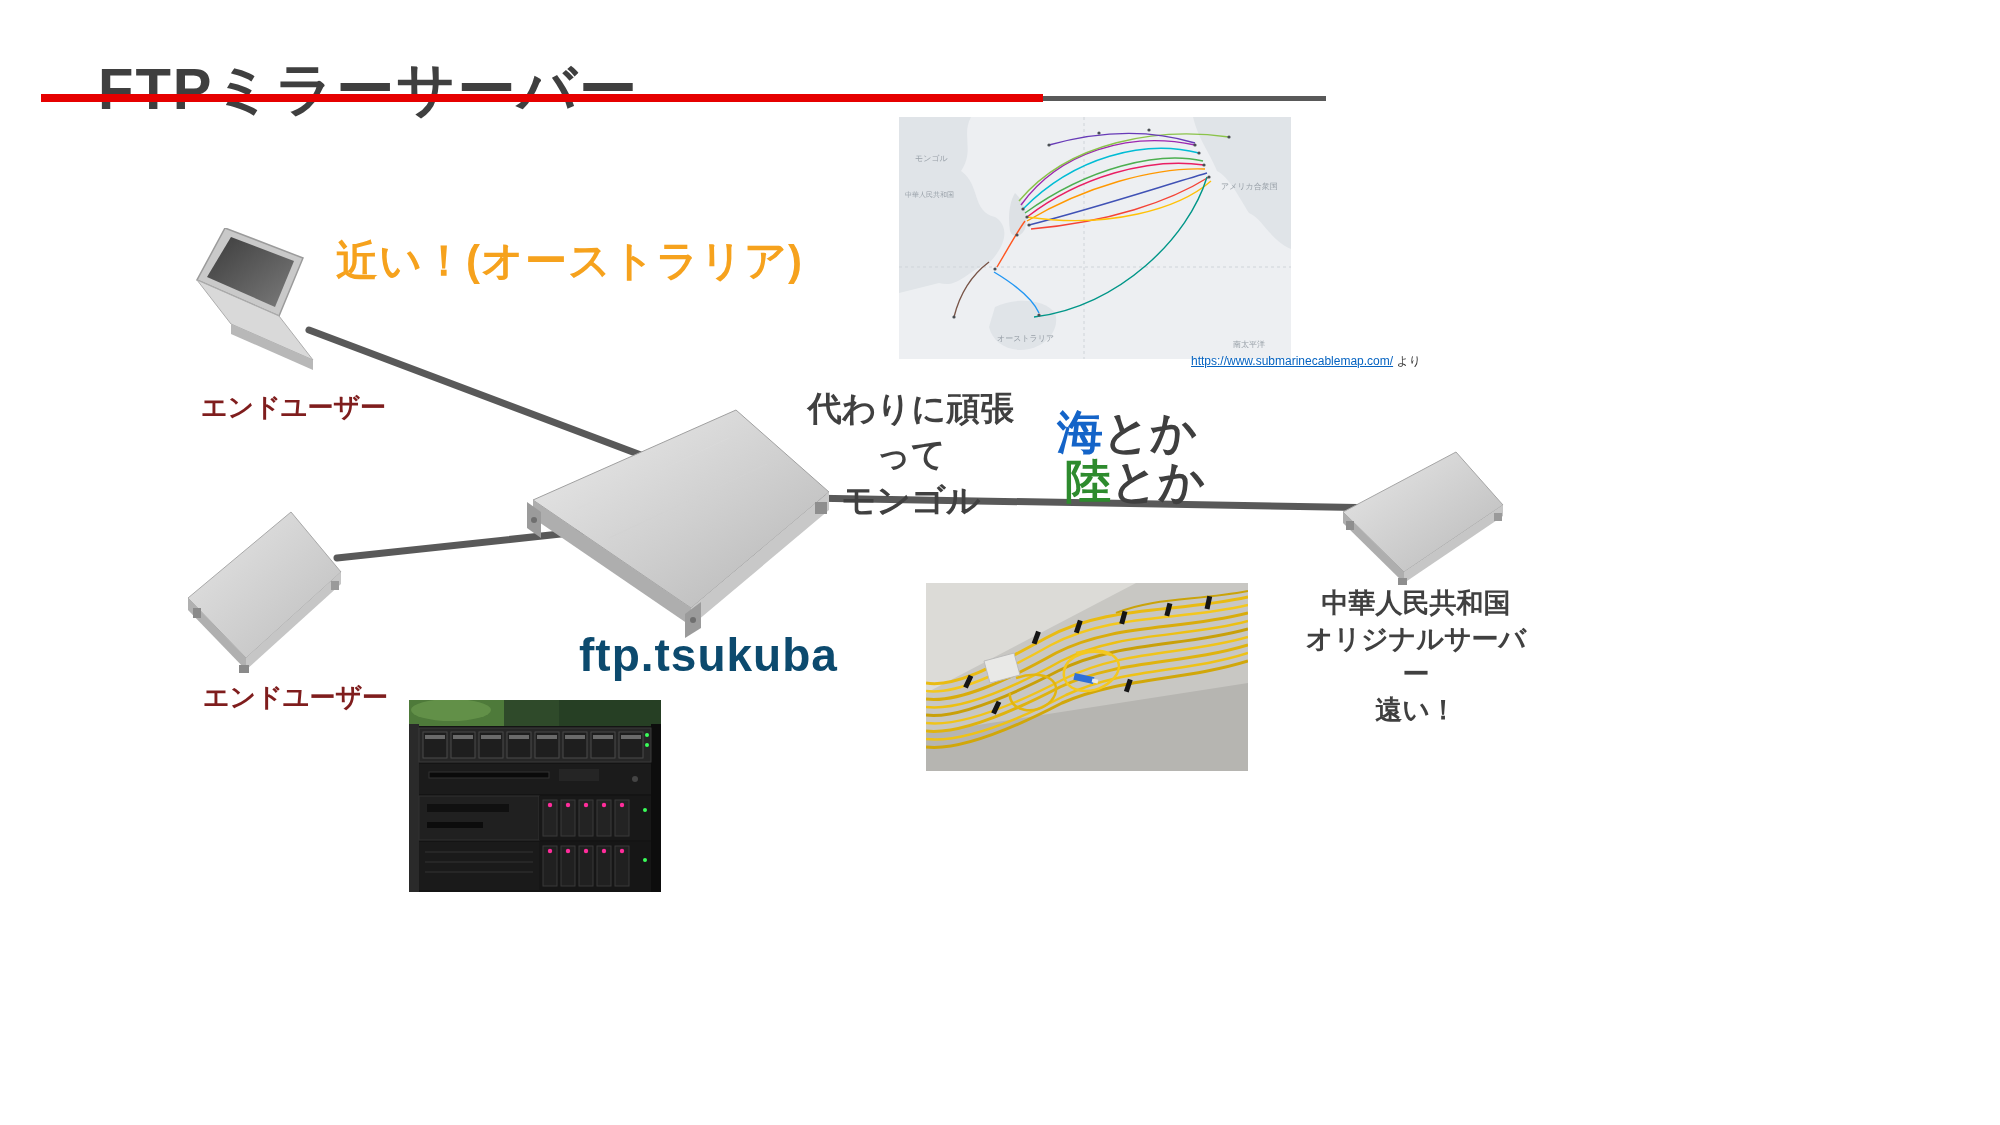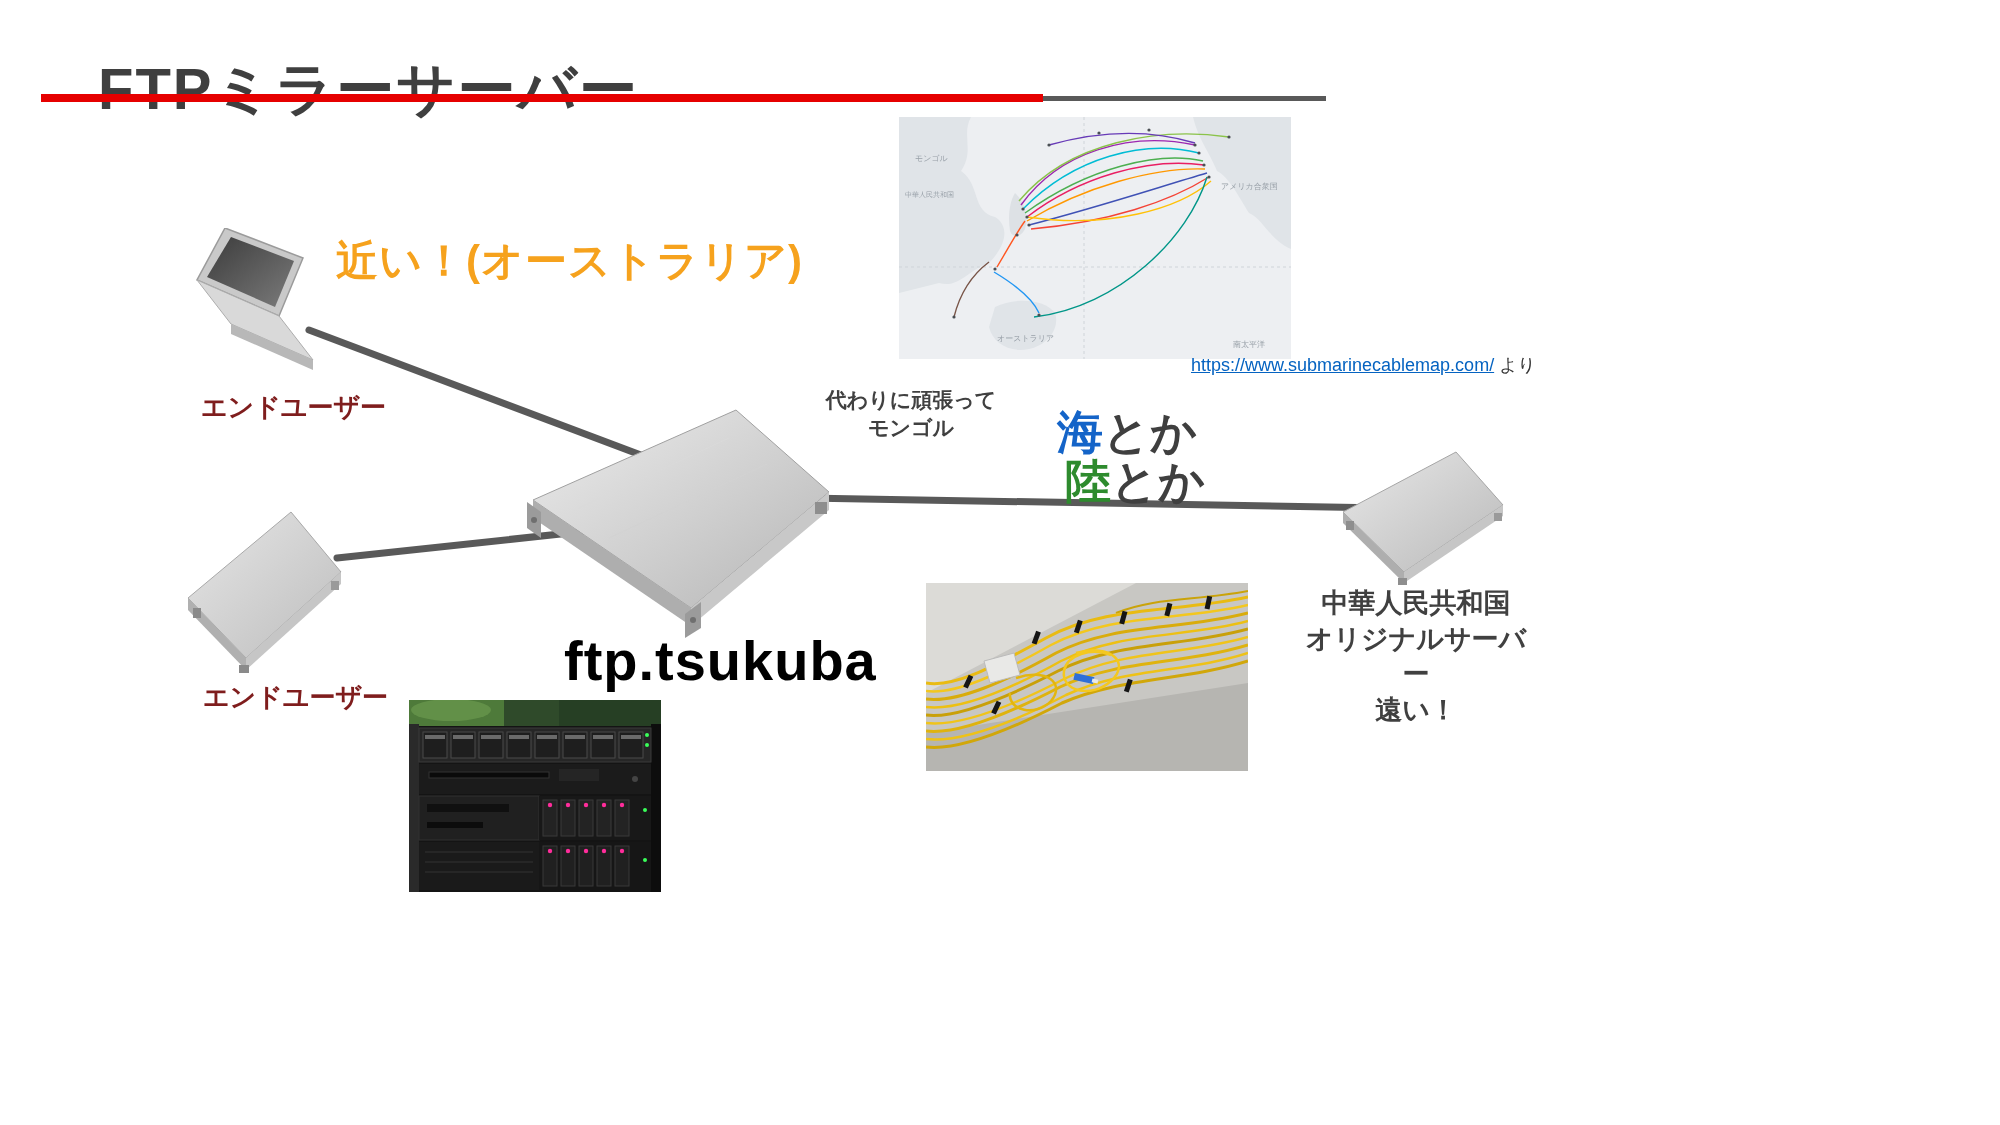--- a/index.html
+++ b/index.html
@@ -14,34 +14,34 @@
   .divider-red  { left:0; top:94px; width:1002px; height:8px; background:#e60000; }
   .divider-gray { left:1002px; top:96px; width:283px; height:5px; background:#595959; }
 
   .node-label { font-weight:bold; font-size:26px; color:#7f1d1d; }
   .label-enduser-top    { left:160px; top:390px; }
   .label-enduser-bottom { left:162px; top:680px; }
 
   .near-note { left:295px; top:233px; font-size:42px; font-weight:bold; color:#f6a21d; letter-spacing:1px; }
 
   .fetch-note { left:758px; top:386px; width:224px; text-align:center;
-                font-size:21px; font-weight:bold; color:#404040; line-height:1.35; }
+                font-size:34px; font-weight:bold; color:#404040; line-height:1.35; }
 
   .sea-land { left:1016px; top:408px; font-size:46px; font-weight:bold; line-height:1.06; color:#3f3f3f; }
   .sea-land .line2 { padding-left:8px; }
   .sea  { color:#1464c8; }
   .land { color:#2e8b2e; }
 
-  .ftp-label { left:523px; top:628px; font-size:56px; font-weight:bold; color:#000000; letter-spacing:1px; }
+  .ftp-label { left:538px; top:628px; font-size:46px; font-weight:bold; color:#0c4a6e; letter-spacing:1px; }
 
   .origin-label { left:1255px; top:586px; width:240px; text-align:center;
                   font-size:27px; font-weight:bold; color:#404040; line-height:1.32; }
 
   .map-figure { left:858px; top:117px; width:392px; height:242px; }
-  .map-caption { left:1150px; top:353px; font-size:18px; color:#333; white-space:nowrap; }
+  .map-caption { left:1150px; top:353px; font-size:12px; color:#333; white-space:nowrap; }
   .map-caption .link { color:#0563c1; text-decoration:underline; cursor:pointer; }
 
   .links-layer { left:0; top:0; }
   .device { pointer-events:none; }
 
   .rack-photo  { left:368px; top:700px; width:252px; height:192px; }
   .fiber-photo { left:885px; top:583px; width:322px; height:188px; }
 </style>
 </head>
 <body>

